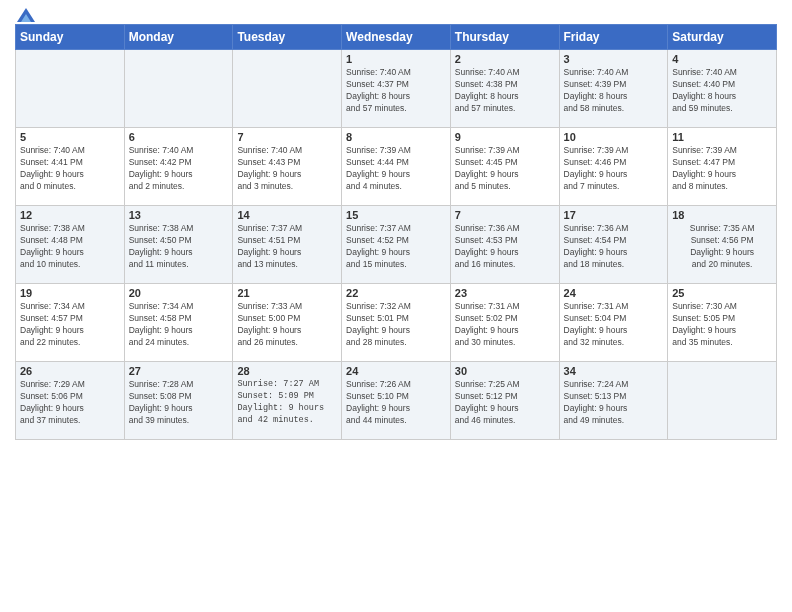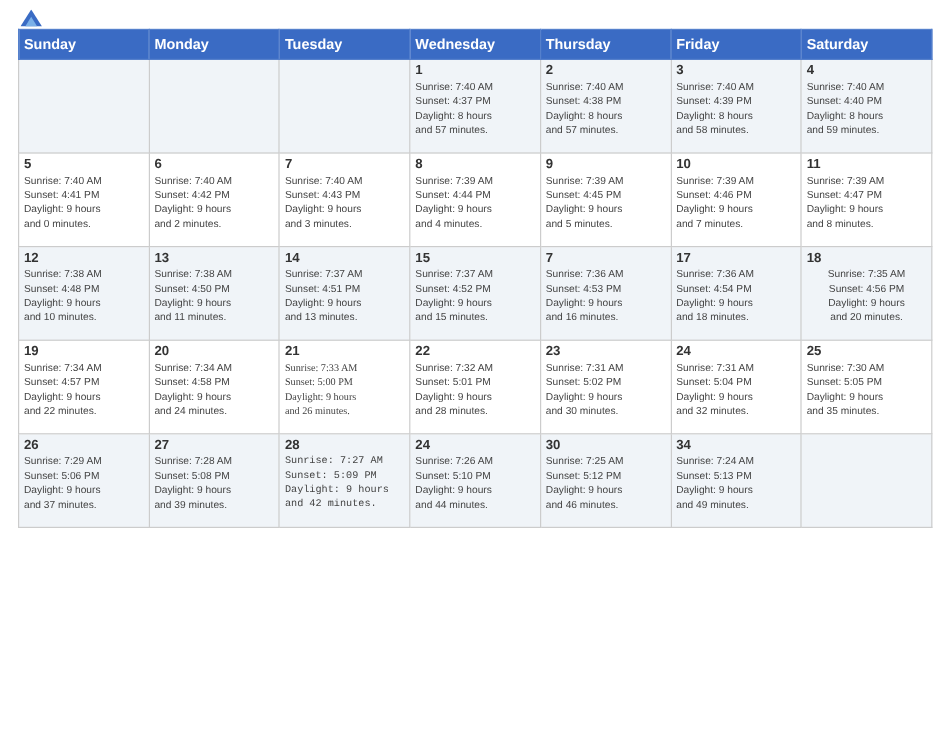--- a/index.html
+++ b/index.html
@@ -274,21 +274,21 @@
           </td>
           <td>
             <span class="day-number">20</span>
             <div class="day-info" style="white-space: pre-line;">Sunrise: 7:34 AM
 Sunset: 4:58 PM
 Daylight: 9 hours
 and 24 minutes.</div>
           </td>
           <td>
             <span class="day-number">21</span>
-            <div class="day-info" style="white-space: pre-line; font-family: Liberation Serif, serif;">Sunrise: 7:33 AM
+            <div class="day-info" style="white-space: pre-line;">Sunrise: 7:33 AM
 Sunset: 5:00 PM
 Daylight: 9 hours
 and 26 minutes.</div>
           </td>
           <td>
             <span class="day-number">22</span>
             <div class="day-info" style="white-space: pre-line;">Sunrise: 7:32 AM
 Sunset: 5:01 PM
 Daylight: 9 hours
 and 28 minutes.</div>

